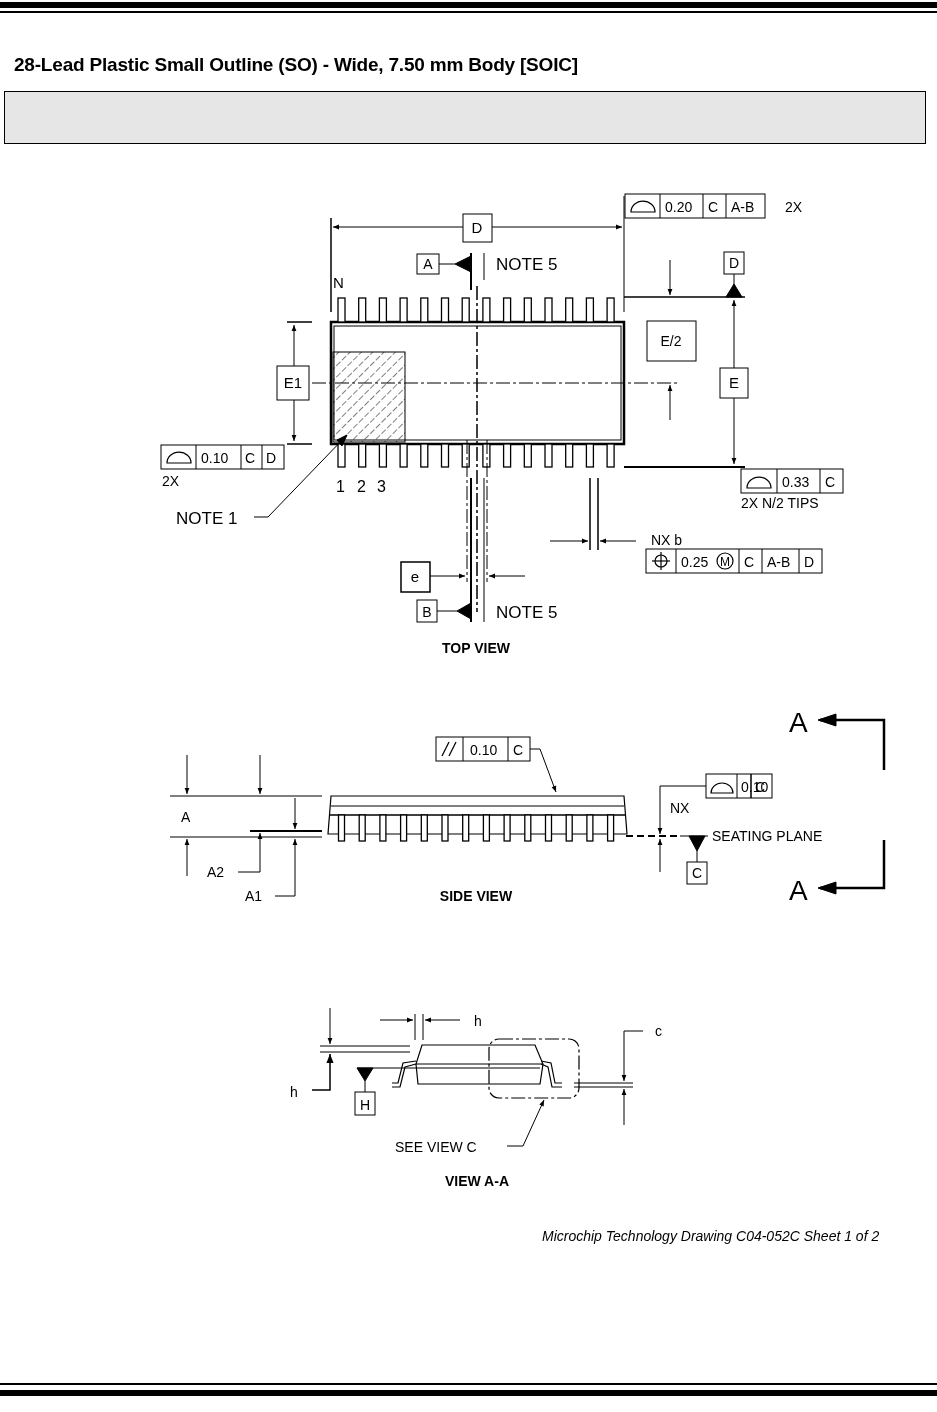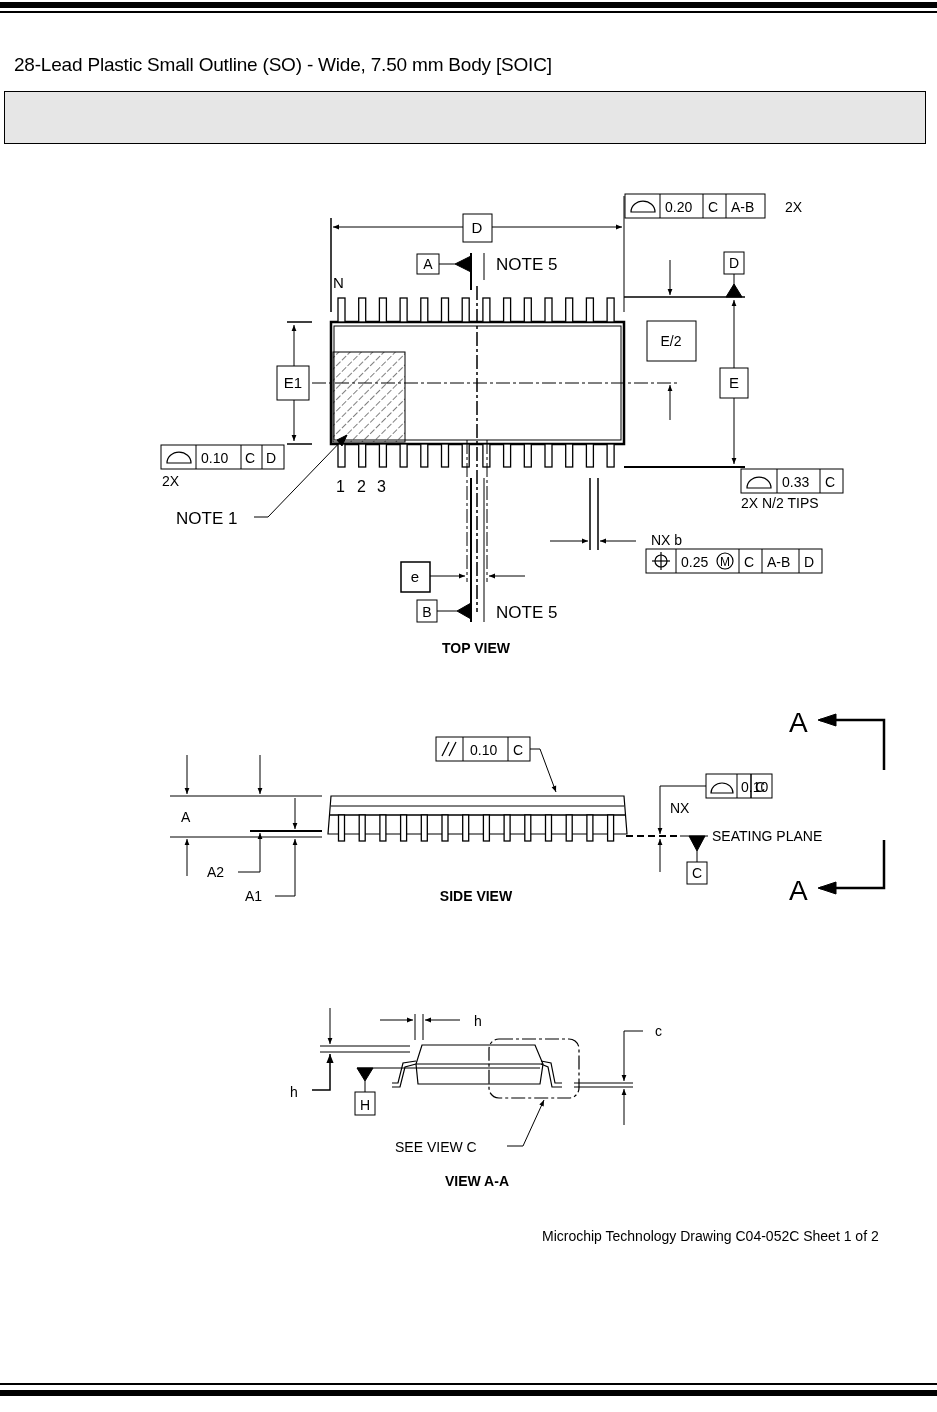--- a/index.html
+++ b/index.html
@@ -1,20 +1,20 @@
 <!DOCTYPE html>
 <html><head>
 <meta charset="utf-8">
 <style>
   html, body { margin:0; padding:0; background:#ffffff; }
   body { width:937px; height:1412px; position:relative; overflow:hidden; font-family:"Liberation Sans", sans-serif; color:#000; }
   .rule { position:absolute; left:0; width:937px; background:#000; }
-  .title { position:absolute; left:14px; top:54px; font-size:19px; font-weight:normal; letter-spacing:-0.2px; white-space:nowrap; }
+  .title { position:absolute; left:14px; top:54px; font-size:19px; font-weight:bold; letter-spacing:-0.2px; white-space:nowrap; }
   .graybox { position:absolute; left:4px; top:91px; width:920px; height:51px; background:#e6e6e6; border:1px solid #000; }
-  .footer-note { position:absolute; left:542px; top:1228px; font-size:14px; white-space:nowrap; }
+  .footer-note { position:absolute; left:542px; top:1228px; font-size:14px; white-space:nowrap;font-style:italic; }
   svg { position:absolute; left:0; top:0; }
   svg text { font-family:"Liberation Sans", sans-serif; }
 </style>
 </head>
 <body>
 
 <div class="rule" style="top:2px;height:6px;"></div>
 <div class="rule" style="top:11px;height:2px;"></div>
 <div class="rule" style="top:1383px;height:2px;"></div>
 <div class="rule" style="top:1390px;height:6px;"></div>

